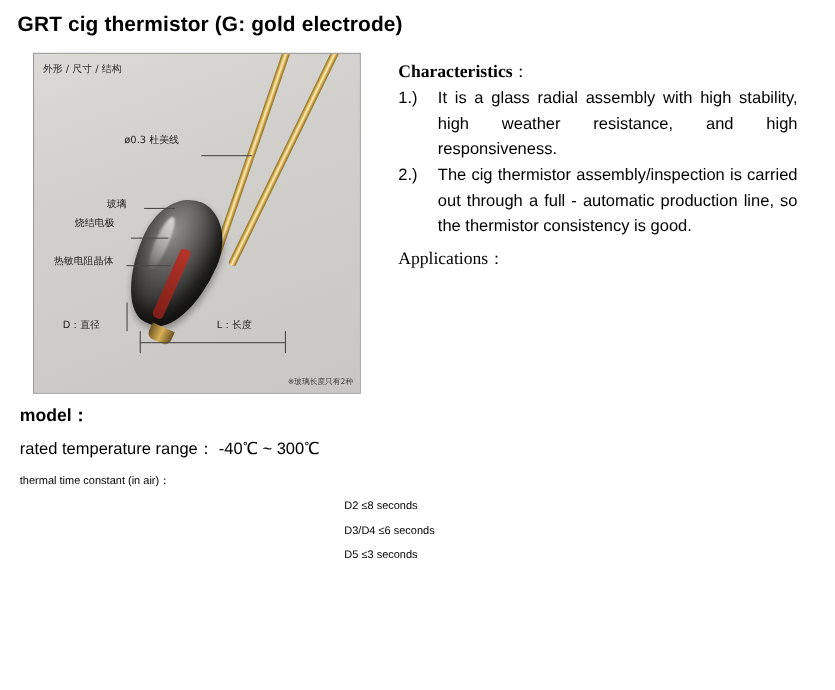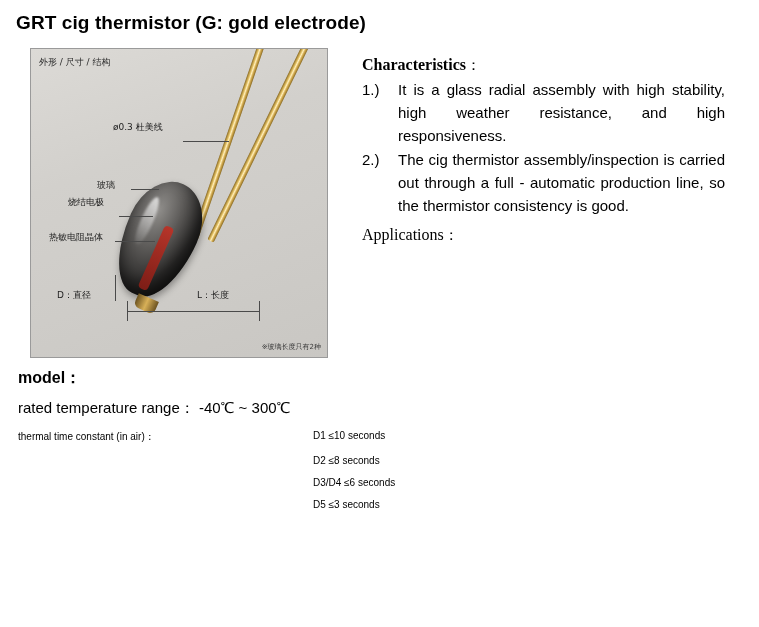--- a/index.html
+++ b/index.html
@@ -273,21 +273,20 @@
       </div>
     </div>
 
   </div>
 
   <div class="bottom">
     <div class="model-head">model：</div>
     <div class="spec-line">rated temperature range：  -40℃ ~ 300℃</div>
     <div class="tc-row">
       <span class="tc-label">thermal time constant    (in air)：</span>
-      <span class="tc-val">D1 ≤10 seconds</span>
     </div>
     <div class="tc-row tc-indent">
       <span class="tc-val">D2 ≤8 seconds</span>
     </div>
     <div class="tc-row tc-indent">
       <span class="tc-val">D3/D4 ≤6 seconds</span>
     </div>
     <div class="tc-row tc-indent">
       <span class="tc-val">D5 ≤3 seconds</span>
     </div>

